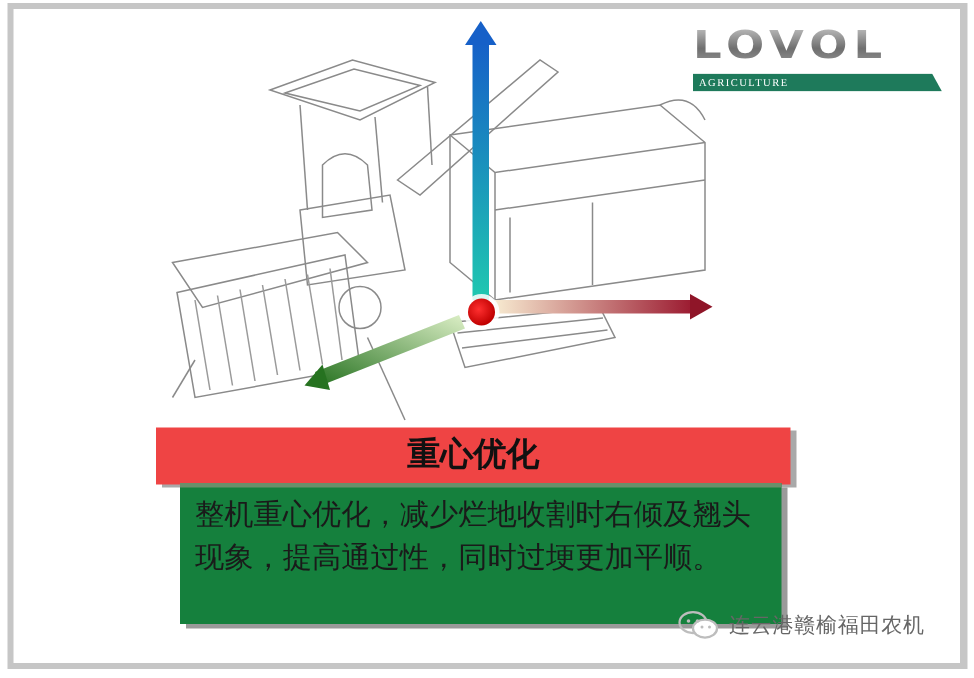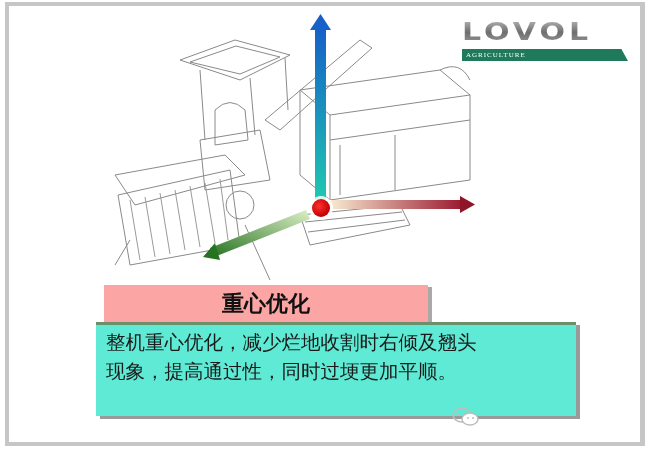--- a/index.html
+++ b/index.html
@@ -11,26 +11,26 @@
   .logo-word { position:absolute; left:4px; top:-2px; font-family:"DejaVu Sans", sans-serif;
                font-weight:bold; font-size:30px; letter-spacing:4px; color:#8a8a8a;
                transform:scaleY(0.85); transform-origin:top left;
                background:linear-gradient(#c8c8c8,#6f6f6f 55%,#9a9a9a);
                -webkit-background-clip:text; background-clip:text; -webkit-text-fill-color:transparent; }
   .logo-bar { position:absolute; left:4px; top:31px; width:166px; height:12px;
               background:#1e7a5b; clip-path:polygon(0 0, 96% 0, 100% 100%, 0 100%); }
   .logo-sub { position:absolute; left:8px; top:31px; font-size:7px; line-height:12px; color:#ffffff;
               letter-spacing:1px; font-family:Liberation Serif, serif; }
   .illustration { position:absolute; left:100px; top:10px; width:400px; height:280px; }
-  .title-box { position:absolute; left:104px; top:285px; width:324px; height:38px;
-               background:#fca5a5; box-shadow:4px 2px 0 #a9a9a9; }
+  .title-box { position:absolute; left:104px; top:285px; width:423px; height:38px;
+               background:#ef4444; box-shadow:4px 2px 0 #a9a9a9; }
   .title-text { position:absolute; left:0; right:0; top:0; height:38px; line-height:38px;
                 text-align:center; font-size:22px; font-weight:bold; color:#111; }
-  .body-box { position:absolute; left:96px; top:322px; width:480px; height:94px;
-              background:#5eead4; border-top:3px solid #6a8f6a; box-sizing:border-box;
+  .body-box { position:absolute; left:120px; top:322px; width:401px; height:94px;
+              background:#15803d; border-top:3px solid #6a8f6a; box-sizing:border-box;
               box-shadow:4px 3px 0 #9a9a9a; }
   .body-text { position:absolute; left:10px; top:3px; width:385px; font-size:19.5px;
                line-height:29px; color:#1a1a1a; }
   .watermark { position:absolute; left:452px; top:406px; height:22px; display:flex; align-items:center; }
   .wm-text { font-size:14px; color:#666; margin-left:6px; letter-spacing:0.5px; }
 </style>
 </head>
 <body>
 
 <div class="frame"></div>
@@ -129,13 +129,14 @@
 
 <div class="watermark">
   <svg width="28" height="20" viewBox="0 0 28 20">
     <ellipse cx="10" cy="8" rx="9" ry="7" fill="none" stroke="#bdbdbd" stroke-width="1.5"></ellipse>
     <ellipse cx="18" cy="12" rx="8" ry="6" fill="#fff" stroke="#bdbdbd" stroke-width="1.5"></ellipse>
     <circle cx="7" cy="7" r="1.2" fill="#bdbdbd"></circle>
       <circle cx="13" cy="7" r="1.2" fill="#bdbdbd"></circle>
     <circle cx="16" cy="11" r="1" fill="#bdbdbd"></circle>
       <circle cx="21" cy="11" r="1" fill="#bdbdbd"></circle>
   </svg>
+  <span class="wm-text">连云港赣榆福田农机</span>
 </div>
 
 </body></html>

